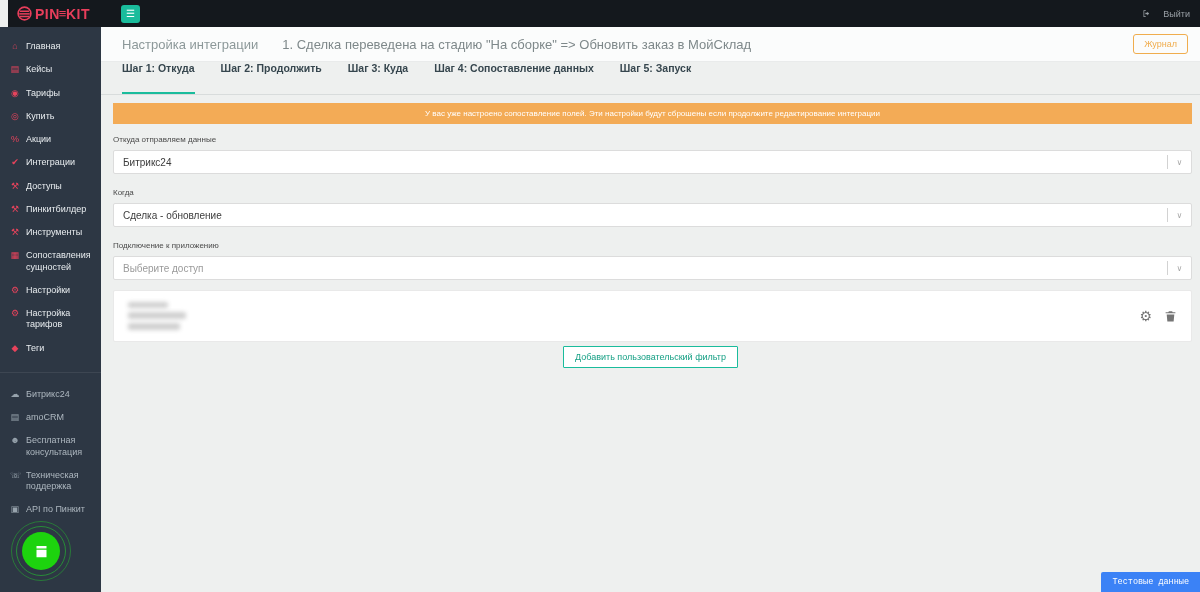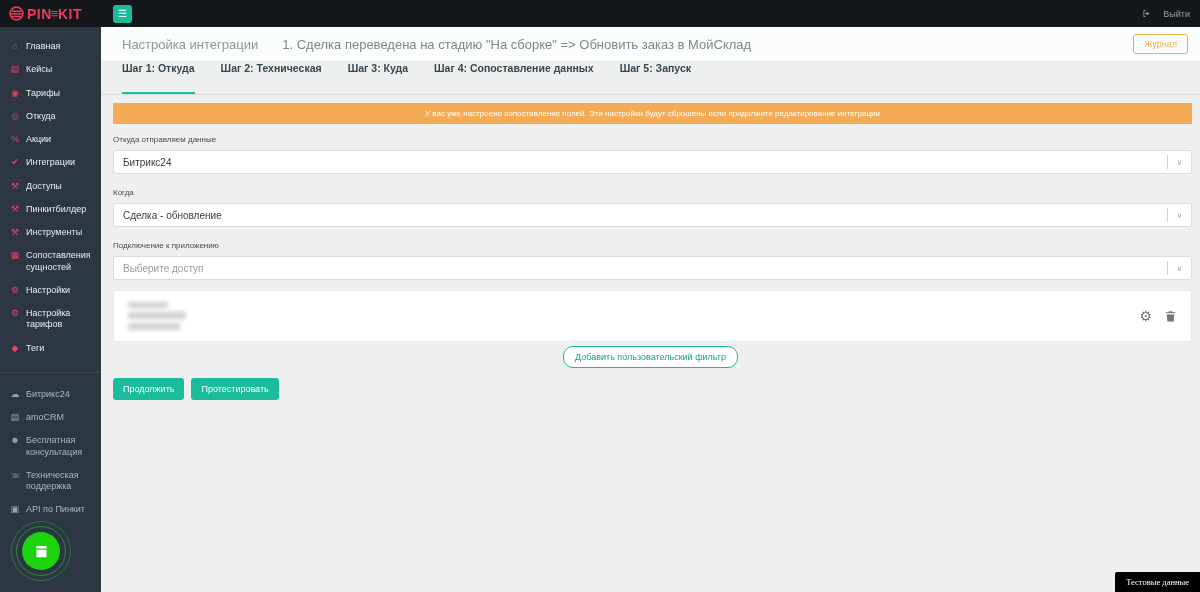--- a/index.html
+++ b/index.html
@@ -1,20 +1,20 @@
 <!DOCTYPE html>
 <html><head>
 <meta charset="utf-8">
 <style>
   * { margin:0; padding:0; box-sizing:border-box; }
   html,body { width:1200px; height:592px; overflow:hidden; }
   body { font-family:"Liberation Sans", sans-serif; background:#eef0ef; position:relative; }
 
   
-  .topbar { position:absolute; top:0; left:0; right:0; height:27px; background:#14181d; display:flex; align-items:center; z-index:3; }
+  .topbar { position:absolute; top:0; left:8px; right:0; height:27px; background:#14181d; display:flex; align-items:center; z-index:3; }
   .logo { width:101px; height:27px; display:flex; align-items:center; padding-left:9px; gap:3px; flex:0 0 101px; }
   .logo-text { color:#e83e5b; font-weight:bold; font-size:14px; letter-spacing:.5px; display:flex; align-items:center; }
   .logo-sep { font-size:13px; margin:0 -1px; }
   .hamburger-btn { margin-left:12px; width:19px; height:18px; background:#1abc9c; border:none; border-radius:3px; color:#fff; font-size:10px; line-height:18px; text-align:center; cursor:pointer; padding:0; }
   .logout { margin-left:auto; margin-right:10px; color:#9aa0a6; font-size:9px; display:flex; align-items:center; gap:12px; cursor:pointer; }
   .logout svg { width:9px; height:9px; fill:#9aa0a6; }
 
   
   .sidebar { position:absolute; top:27px; left:0; bottom:0; width:101px; background:#2d3744; z-index:2; }
   .nav { padding-top:8px; }
@@ -50,32 +50,32 @@
   .blur-line { background:#cfcfcf; border-radius:2px; filter:blur(2px); }
   .bl1 { width:40px; height:6px; }
   .bl2 { width:58px; height:7px; }
   .bl3 { width:52px; height:7px; }
   .card-icons { margin-left:auto; display:flex; align-items:center; gap:12px; }
   .gear { color:#757575; font-size:14px; cursor:pointer; line-height:1; }
   .trash { width:13px; height:14px; cursor:pointer; }
   .trash svg { width:13px; height:14px; fill:#757575; }
 
   .add-filter-row { display:flex; justify-content:center; margin-top:4px; }
-  .add-filter-btn { background:#fff; border:1px solid #1abc9c; color:#16a085; font-size:9px; padding:5px 11px; border-radius:10px; cursor:pointer; font-family:inherit; }
+  .add-filter-btn { background:#fff; border:1px solid #1abc9c; color:#16a085; font-size:9px; padding:5px 11px; border-radius:1px; cursor:pointer; font-family:inherit; }
 
   .actions-row { display:flex; gap:7px; margin:10px 0 0 12px; }
   .btn-teal { background:#1abc9c; border:none; color:#fff; font-size:9px; padding:6px 10px; border-radius:3px; cursor:pointer; font-family:inherit; }
 
   
   .chat-widget { position:absolute; left:11px; bottom:11px; width:60px; height:60px; border-radius:50%; border:1px solid rgba(35,200,45,.45); display:flex; align-items:center; justify-content:center; cursor:pointer; z-index:4; }
   .chat-ring { width:50px; height:50px; border-radius:50%; border:1px solid rgba(35,210,45,.55); display:flex; align-items:center; justify-content:center; }
   .chat-core { width:38px; height:38px; border-radius:50%; background:#1dd30e; display:flex; align-items:center; justify-content:center; }
   .chat-core svg { width:15px; height:15px; fill:#fff; }
 
-  .testdata-btn { position:absolute; right:0; bottom:0; background:#000000; border:none; color:#fff; font-size:8.5px; padding:5px 11px; border-radius:2px 0 0 0; cursor:pointer; z-index:4; font-family:Liberation Serif, serif; }
+  .testdata-btn { position:absolute; right:0; bottom:0; background:#3b82f6; border:none; color:#fff; font-size:8.5px; padding:5px 11px; border-radius:2px 0 0 0; cursor:pointer; z-index:4; font-family:Liberation Mono, monospace; }
 </style>
 </head>
 <body>
 
 <div class="topbar">
   <div class="logo">
     <svg width="15" height="15" viewBox="0 0 20 20">
       <circle cx="10" cy="10" r="8.5" fill="none" stroke="#e83e5b" stroke-width="2.2"></circle>
       <line x1="4" y1="7" x2="16" y2="7" stroke="#e83e5b" stroke-width="2"></line>
       <line x1="3" y1="10.5" x2="17" y2="10.5" stroke="#e83e5b" stroke-width="2"></line>
@@ -105,21 +105,21 @@
     <div class="nav-item">
         <span class="glyph">▤</span>
         <span>Кейсы</span>
       </div>
     <div class="nav-item">
         <span class="glyph">◉</span>
         <span>Тарифы</span>
       </div>
     <div class="nav-item">
         <span class="glyph">◎</span>
-        <span>Откуда</span>
+        <span>Купить</span>
       </div>
     <div class="nav-item">
         <span class="glyph">%</span>
         <span>Акции</span>
       </div>
     <div class="nav-item">
         <span class="glyph">✔</span>
         <span>Интеграции</span>
       </div>
     <div class="nav-item">
@@ -178,21 +178,21 @@
 <main class="main">
 
   <div class="header-band">
     <span class="page-title">Настройка интеграции</span>
     <span class="integration-title">1. Сделка переведена на стадию "На сборке" =&gt; Обновить заказ в МойСклад</span>
     <button class="journal-btn">Журнал</button>
   </div>
 
   <div class="tabs">
     <div class="tab active">Шаг 1: Откуда</div>
-    <div class="tab">Шаг 2: Техническая</div>
+    <div class="tab">Шаг 2: Продолжить</div>
     <div class="tab">Шаг 3: Куда</div>
     <div class="tab">Шаг 4: Сопоставление данных</div>
     <div class="tab">Шаг 5: Запуск</div>
   </div>
 
   <div class="banner">У вас уже настроено сопоставление полей. Эти настройки будут сброшены если продолжите редактирование интеграции</div>
 
   <div class="form-row">
     <div class="form-col">
       <div class="field-label">Откуда отправляем данные</div>
@@ -230,24 +230,20 @@
             <path d="M9 3h6l1 2h5v2H3V5h5l1-2zM5 9h14l-1.2 13H6.2L5 9z"></path>
           </svg>
       </span>
     </div>
   </div>
 
   <div class="add-filter-row">
     <button class="add-filter-btn">Добавить пользовательский фильтр</button>
   </div>
 
-  <div class="actions-row">
-    <button class="btn-teal">Продолжить</button>
-    <button class="btn-teal">Протестировать</button>
-  </div>
 
 </main>
 
 <div class="chat-widget">
   <div class="chat-ring">
     <div class="chat-core">
       <svg viewBox="0 0 24 24">
           <path d="M4 3h16v4H4V3zm0 6h16v12H4V9zm3 3h10v2H7v-2zm0 4h7v2H7v-2z"></path>
         </svg>
     </div>

